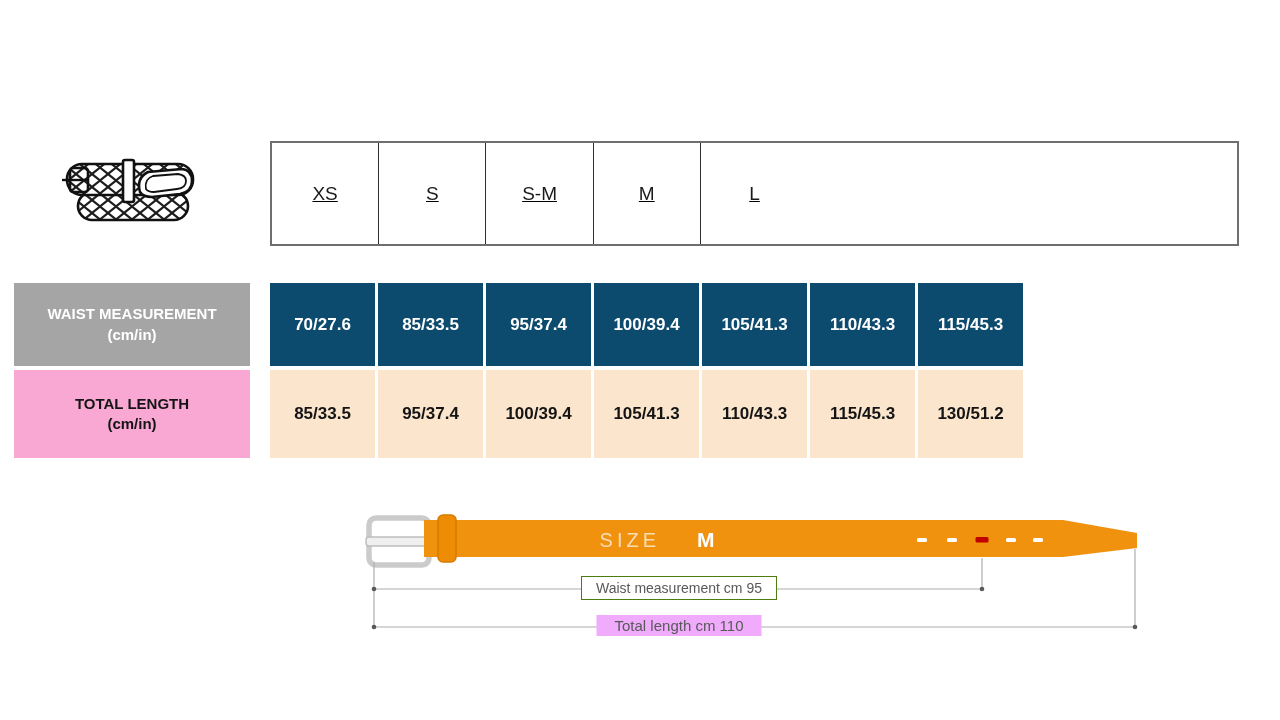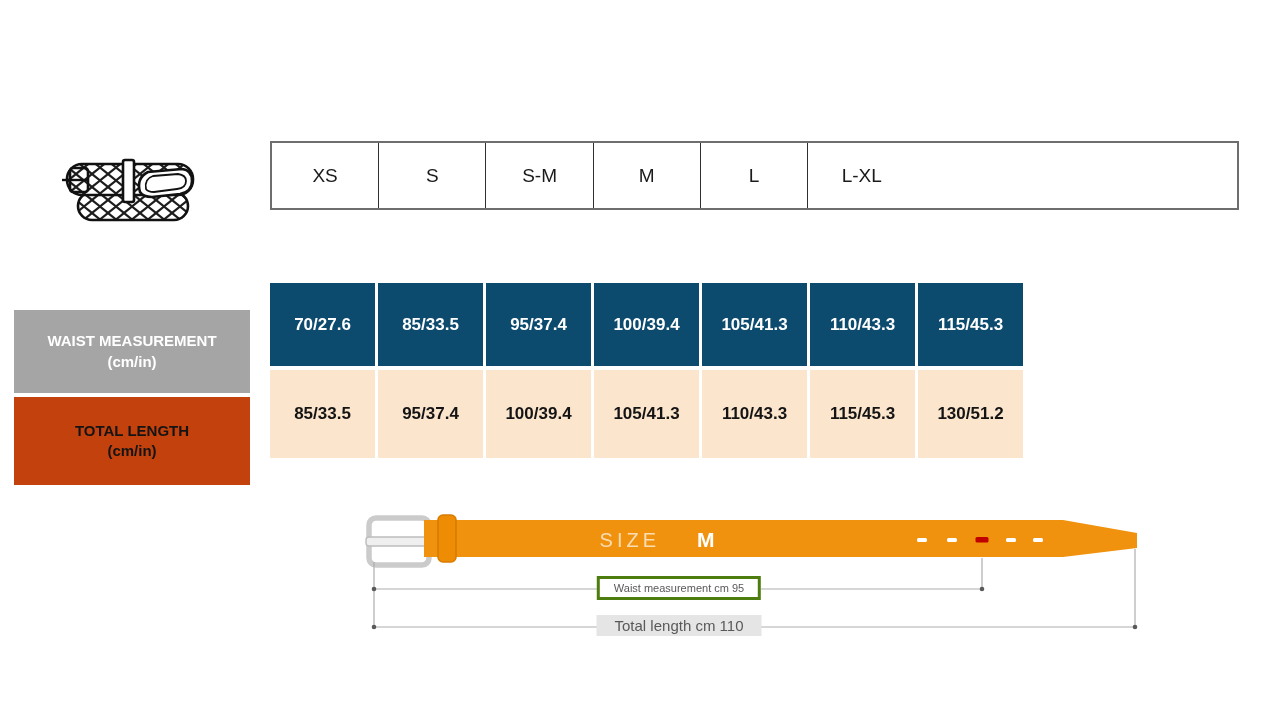--- a/index.html
+++ b/index.html
@@ -11,40 +11,41 @@
     overflow:hidden;
   }
 
   
   .belt-illustration {
     position:absolute; left:60px; top:148px; width:145px; height:92px;
   }
 
   
   .size-header {
-    position:absolute; left:270px; top:141px; width:969px; height:69px;
+    position:absolute; left:270px; top:141px; width:969px; height:105px;
     display:grid; grid-template-columns:repeat(9,1fr);
     border:2px solid #6e6e6e;
     background:#ffffff;
+    text-decoration:underline;
   }
   .size-cell {
     border-right:1.5px solid #2f2f2f;
     display:flex; align-items:center; justify-content:center;
     font-size:19px; color:#1a1a1a;
   }
   .size-cell:last-child { border-right:none; }
 
   
   .row-label {
     position:absolute; left:14px; width:236px;
     display:flex; flex-direction:column; align-items:center; justify-content:center;
-    font-weight:bold; text-align:center; line-height:1.35; font-size:15px;margin-top:27px;
+    font-weight:bold; text-align:center; line-height:1.35; font-size:15px;
   }
   .row-label.waist  { top:283px; height:83px; background:#a5a5a5; color:#ffffff; }
-  .row-label.length { top:370px; height:88px; background:#c2410c; color:#141414; }
+  .row-label.length { top:370px; height:88px; background:#f9a8d4; color:#141414; }
 
   
   .cell-row {
     position:absolute; left:270px; width:969px;
     display:grid; grid-template-columns:repeat(9,1fr); gap:3px;
   }
   .cell-row.waist  { top:283px; height:83px; }
   .cell-row.length { top:370px; height:88px; }
   .cell {
     display:flex; align-items:center; justify-content:center;
@@ -52,27 +53,27 @@
   }
   .cell-row.waist  .cell { background:#0c4a6e; color:#ffffff; }
   .cell-row.length .cell { background:#fbe5cd; color:#141414; }
 
   
   .belt-diagram-svg {
     position:absolute; left:350px; top:498px; width:800px; height:152px;
   }
   .note-box {
     position:absolute; left:679px; top:576px; transform:translateX(-50%);
-    background:#ffffff; border:3px solid #4d7c0f;
-    color:#595959; font-size:11px; padding:3px 14px;
+    background:#ffffff; border:1px solid #4d7c0f;
+    color:#595959; font-size:14px; padding:3px 14px;
     white-space:nowrap; z-index:2;
   }
   .note-plain {
     position:absolute; left:679px; top:615px; transform:translateX(-50%);
-    background:#e5e5e5; color:#595959; font-size:15px; padding:2px 18px;
+    background:#f0abfc; color:#595959; font-size:15px; padding:2px 18px;
     white-space:nowrap; z-index:2;
   }
   .size-text   { font-size:20px; letter-spacing:4px; fill:rgba(255,255,255,0.68); }
   .size-value  { font-size:21px; font-weight:bold; fill:#ffffff; }
 </style>
 </head>
 <body>
 
 <svg class="belt-illustration" viewBox="0 0 145 92">
   <defs>
@@ -95,21 +96,20 @@
   <path d="M80,44 Q76,30 88,24 L122,21 Q132,22 132,33 Q132,44 120,46 L92,49 Q83,49 80,44 Z" fill="#ffffff" stroke="#111" stroke-width="2.6"></path>
   <path d="M86,41 Q84,31 93,28 L118,26 Q126,27 126,33 Q126,40 117,41 L94,44 Q88,44 86,41 Z" fill="none" stroke="#111" stroke-width="1.8"></path>
 </svg>
 
 <div class="size-header">
   <div class="size-cell">XS</div>
   <div class="size-cell">S</div>
   <div class="size-cell">S-M</div>
   <div class="size-cell">M</div>
   <div class="size-cell">L</div>
-  <div class="size-cell">L-XL</div>
 </div>
 
 <div class="row-label waist">
   <span>WAIST MEASUREMENT</span>
   <span>(cm/in)</span>
 </div>
 <div class="cell-row waist">
   <div class="cell">70/27.6</div>
   <div class="cell">85/33.5</div>
   <div class="cell">95/37.4</div>

